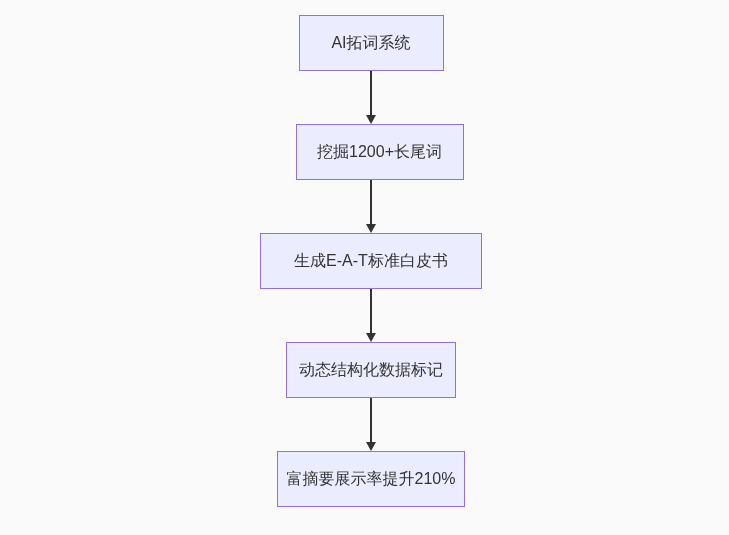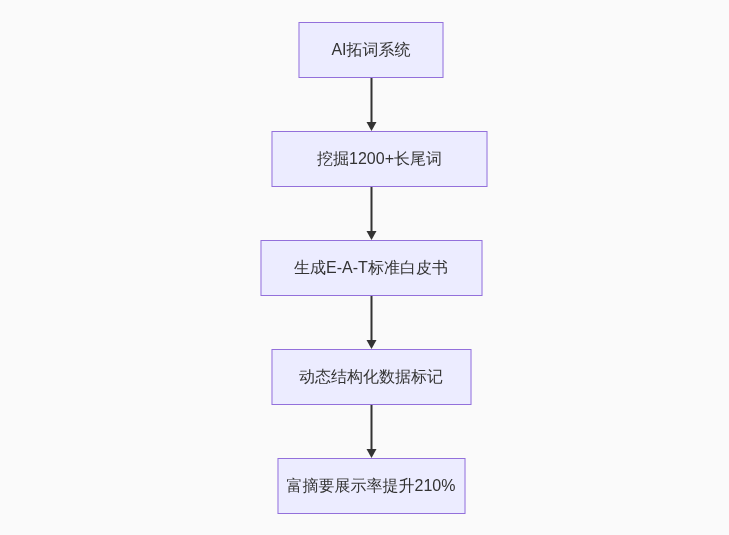--- a/index.html
+++ b/index.html
@@ -14,43 +14,43 @@
     overflow: hidden;
   }
   .canvas {
     position: relative;
     width: 729px;
     height: 535px;
     background: #fafafa;
   }
   .flow {
     position: absolute;
-    top: 22px;
+    top: 15px;
     left: 371px;
     transform: translateX(-50%);
     display: flex;
     flex-direction: column;
     align-items: center;
   }
   .node {
     box-sizing: border-box;
     height: 56px;
     display: flex;
     align-items: center;
     justify-content: center;
     background: #ECECFF;
     border: 1px solid #9370DB;
     color: #333333;
     font-size: 16px;
     white-space: nowrap;
   }
   .node.n1 { width: 145px; }
-  .node.n2 { width: 216px; margin-left: 17px; }
+  .node.n2 { width: 168px; margin-left: 17px; }
   .node.n3 { width: 222px; }
-  .node.n4 { width: 200px; }
+  .node.n4 { width: 170px; }
   .node.n5 { width: 188px; }
   .edge {
     height: 53px;
     display: flex;
     flex-direction: column;
     align-items: center;
   }
   .edge .line {
     width: 2px;
     height: 44px;

